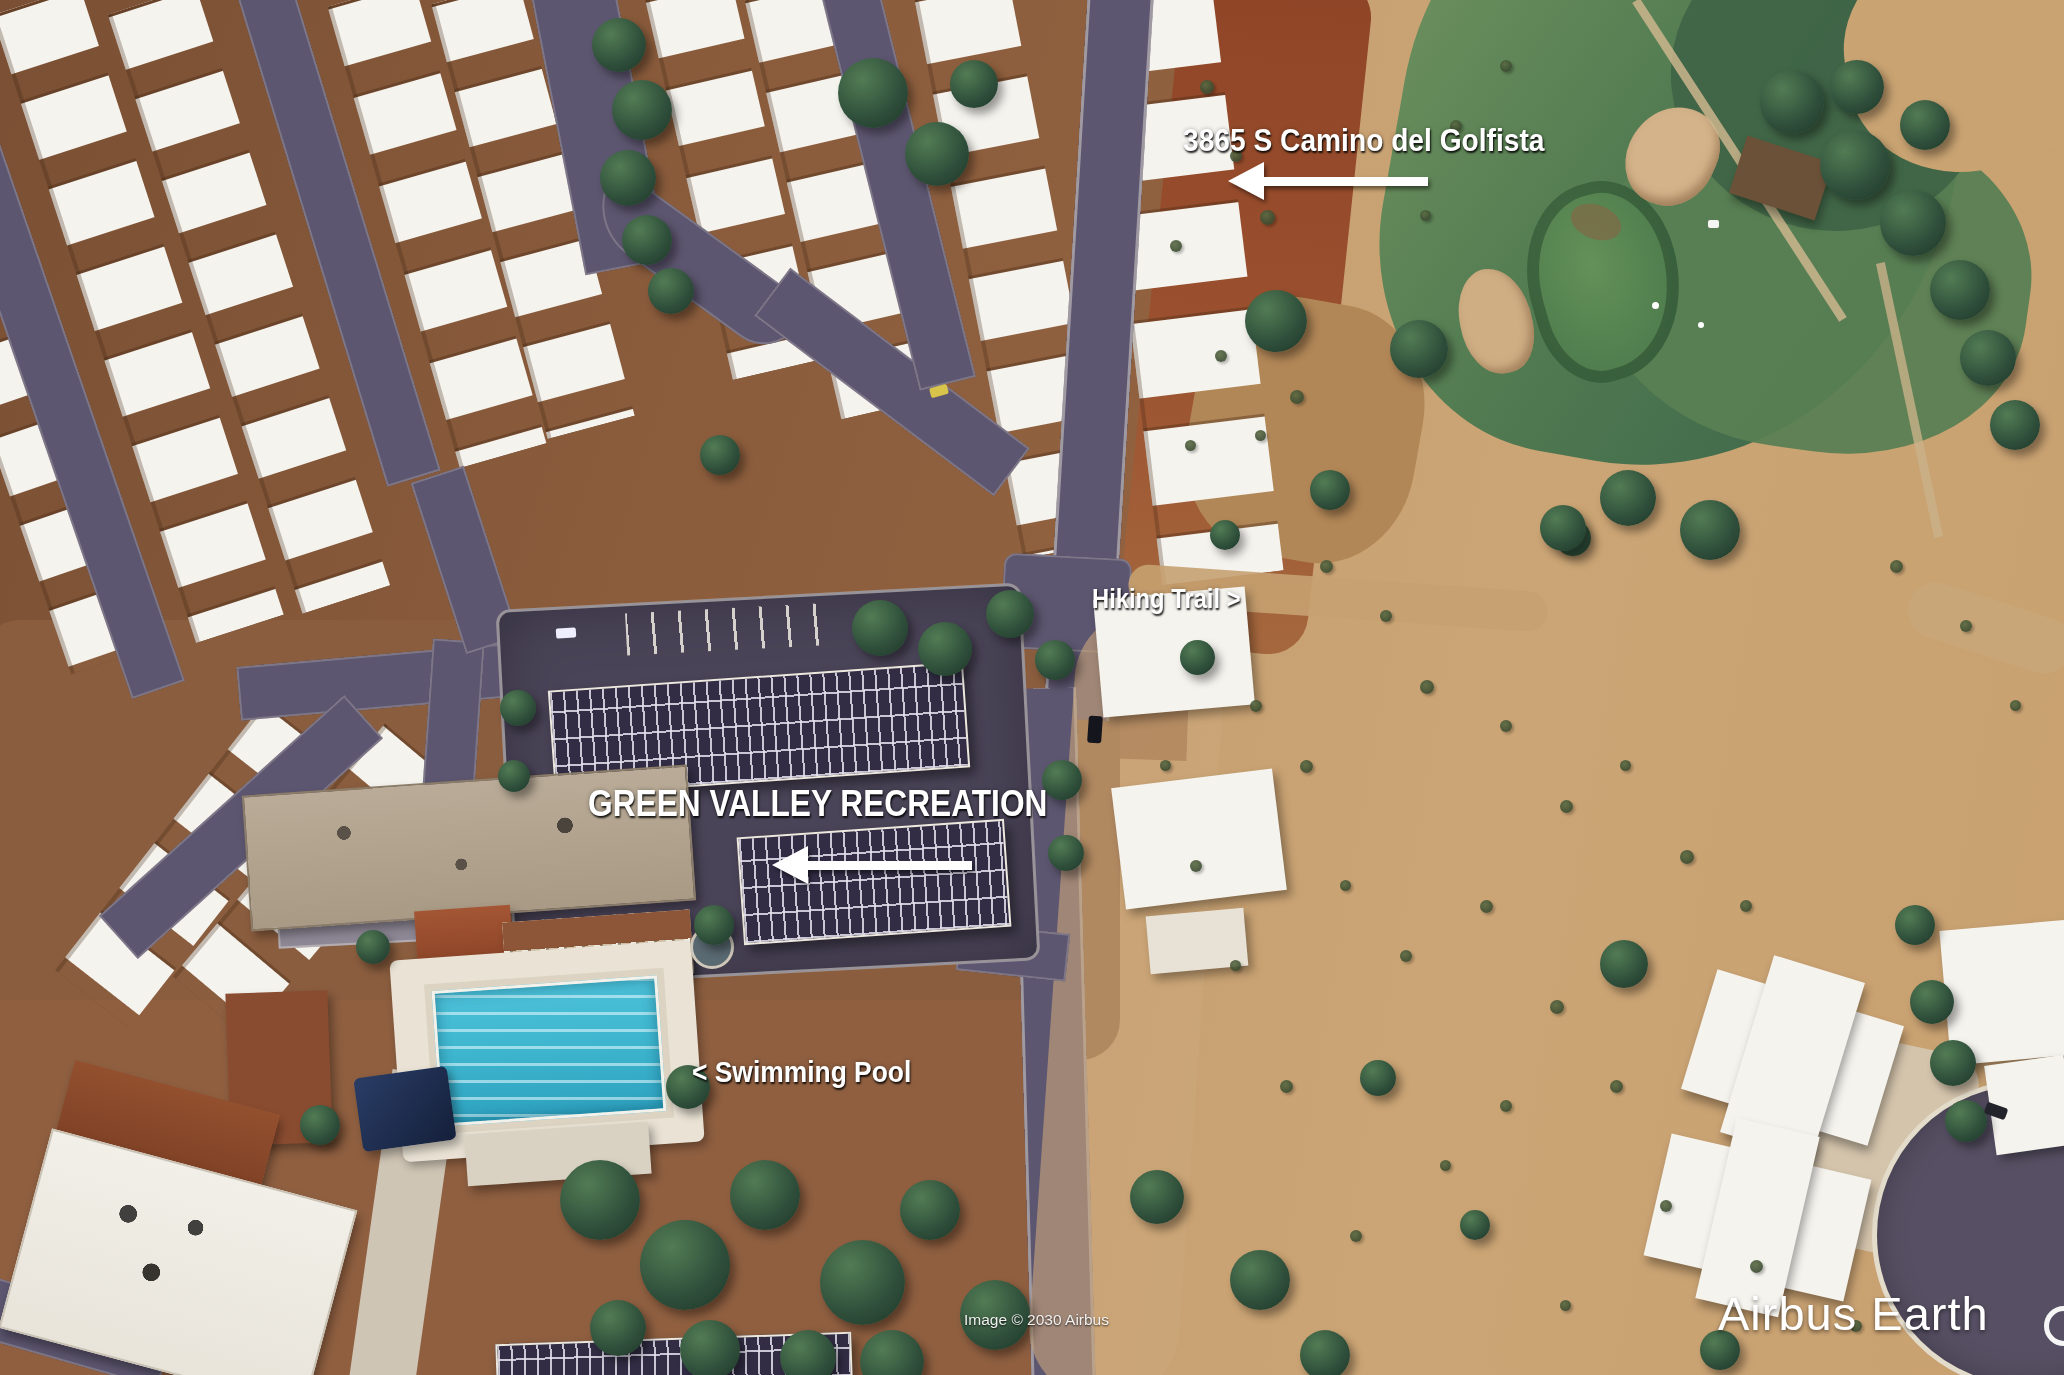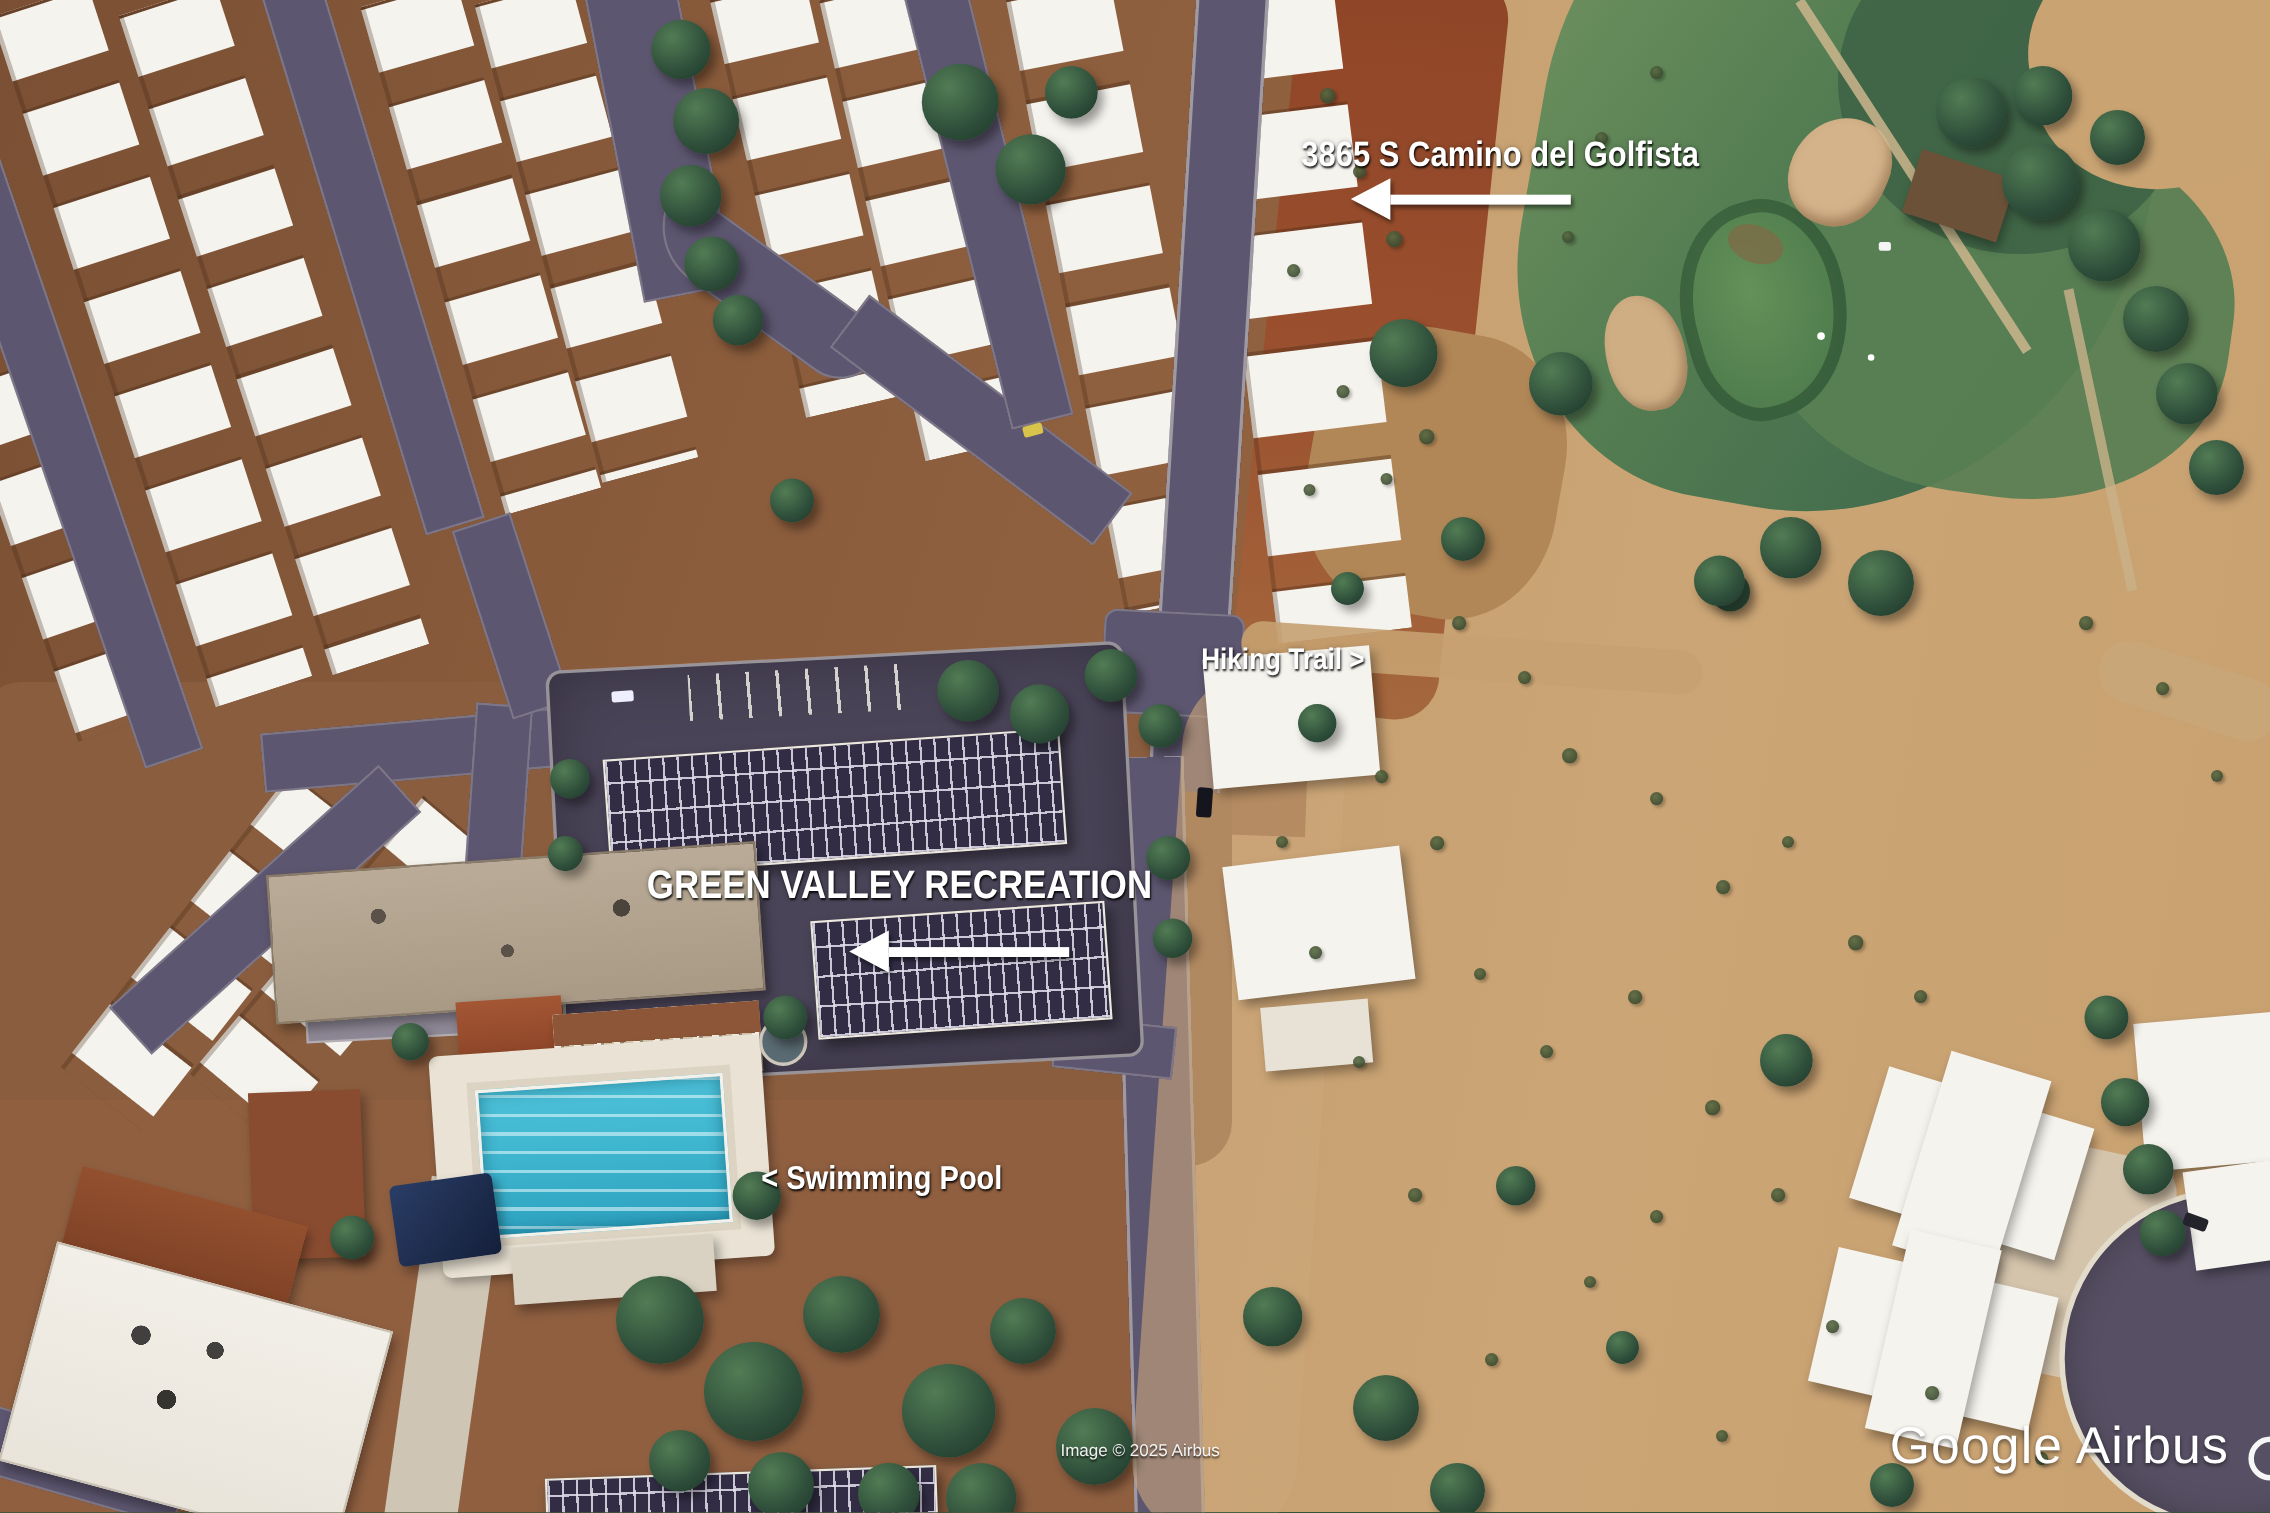--- a/index.html
+++ b/index.html
@@ -255,18 +255,18 @@
   <div class="label" style="left:588px;top:783px;font-size:36px;">GREEN VALLEY RECREATION</div>
 
   <div class="arrow" style="left:772px;top:846px;">
     <div class="head"></div>
     <div class="shaft"></div>
   </div>
 
   <div class="label" style="left:692px;top:1055px;font-size:30px;">&lt; Swimming Pool</div>
 
 
-  <div class="attribution" style="left:964px;top:1311px;">Image © 2025 Airbus</div>
-
-  <div class="ge-logo" style="left:1718px;top:1286px;">Google Airbus</div>
+  <div class="attribution" style="left:964px;top:1311px;">Image © 2030 Airbus</div>
+
+  <div class="ge-logo" style="left:1718px;top:1286px;">Airbus Earth</div>
 
   <div class="edge-glyph" style="left:2044px;top:1306px;"></div>
 </div>
 
 </body></html>

